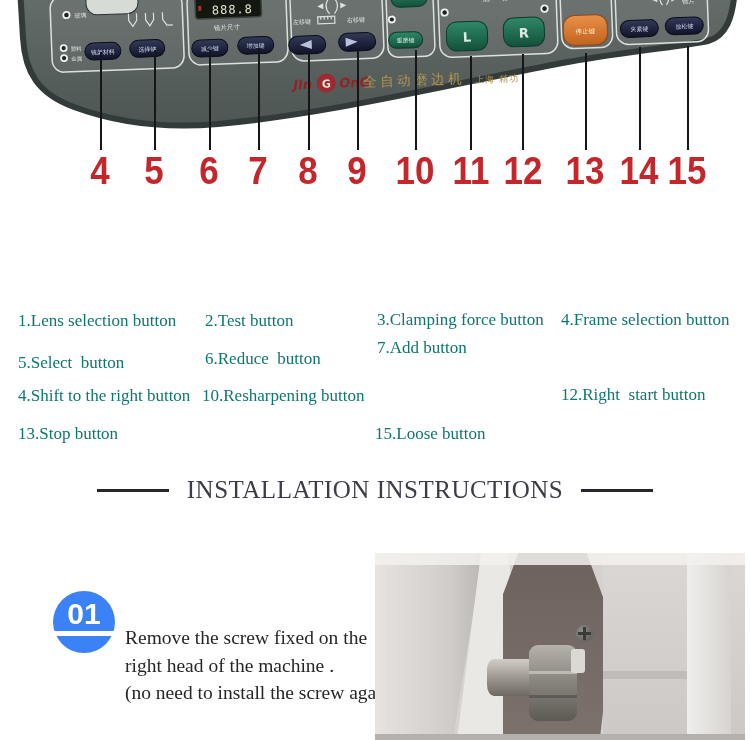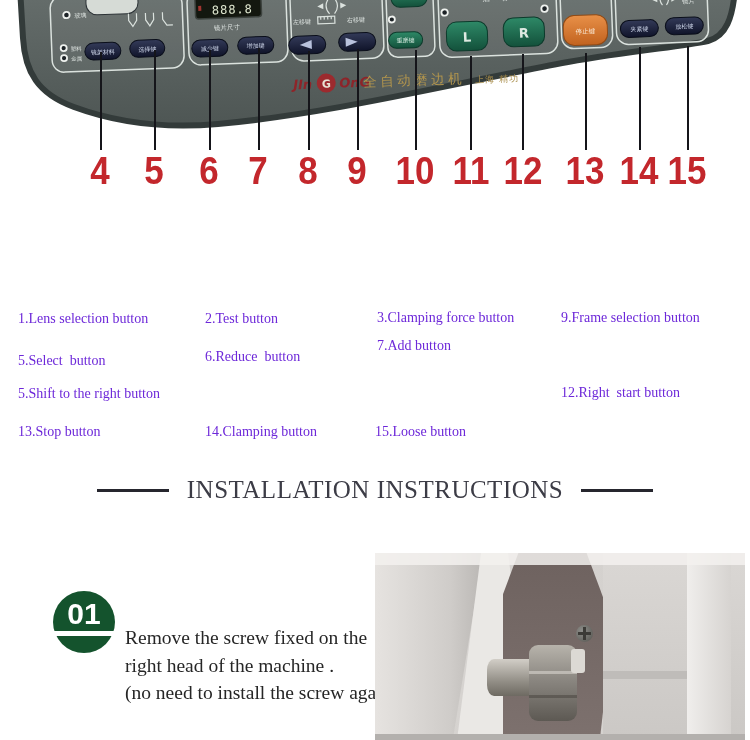--- a/index.html
+++ b/index.html
@@ -18,33 +18,33 @@
   .btn-txt-g{font-family:"DejaVu Sans",sans-serif;fill:#d9ece2;}
   .icon-stroke{stroke:#dbe2de;fill:none;stroke-width:1.2;}
   .icon-fill{fill:#dbe2de;}
 
   
   .callout-line{position:absolute;width:2px;background:#15151a;}
   .callout-num{position:absolute;transform:translateX(-50%) scaleX(.92);
       font:700 38px "Liberation Sans",sans-serif;color:#c3272c;line-height:1;}
 
   
-  .lg{position:absolute;font-family:"Liberation Serif",serif;font-size:14px;
-      color:#6d28d9;white-space:pre;line-height:1;}
+  .lg{position:absolute;font-family:"Liberation Serif",serif;font-size:17px;
+      color:#0f766e;white-space:pre;line-height:1;}
 
   
   #inst-header{position:absolute;left:0;top:476px;width:750px;display:flex;
       align-items:center;justify-content:center;gap:18px;}
   #inst-header .rule{width:72px;height:3px;background:#26262e;}
   #inst-header .ttl{font-family:"Liberation Serif",serif;font-size:25px;
       color:#3c3c46;letter-spacing:.5px;white-space:nowrap;}
 
   
   #step-badge{position:absolute;left:53px;top:591px;width:62px;height:62px;
-      border-radius:50%;background:#14532d;}
+      border-radius:50%;background:#3b82f6;}
   #step-badge .num{position:absolute;left:0;right:0;top:6px;text-align:center;
       font:700 30px "Liberation Sans",sans-serif;color:#ffffff;}
   #step-badge .gap{position:absolute;left:-3px;right:-3px;top:40px;height:5px;background:#ffffff;}
   .step-line{position:absolute;left:125px;font-family:"Liberation Serif",serif;
       font-size:19.5px;color:#262626;white-space:pre;line-height:1;}
 
   
   #photo{position:absolute;left:375px;top:553px;width:370px;height:187px;overflow:hidden;
       background:linear-gradient(105deg,#dedbd8 0%,#d3d0cd 40%,#d9d6d3 100%);}
   #photo .left-face{position:absolute;left:0;top:0;width:108px;height:100%;
@@ -219,28 +219,28 @@
   <span class="callout-num" style="left:415px;top:152px">10</span>
   <span class="callout-num" style="left:471px;top:152px">11</span>
   <span class="callout-num" style="left:523px;top:152px">12</span>
   <span class="callout-num" style="left:585px;top:152px">13</span>
   <span class="callout-num" style="left:639px;top:152px">14</span>
   <span class="callout-num" style="left:687px;top:152px">15</span>
 
   <span class="lg" style="left:18px;top:312px">1.Lens selection button</span>
   <span class="lg" style="left:205px;top:312px">2.Test button</span>
   <span class="lg" style="left:377px;top:311px">3.Clamping force button</span>
-  <span class="lg" style="left:561px;top:311px">9.Frame selection button</span>
+  <span class="lg" style="left:561px;top:311px">4.Frame selection button</span>
   <span class="lg" style="left:18px;top:354px">5.Select  button</span>
   <span class="lg" style="left:205px;top:350px">6.Reduce  button</span>
   <span class="lg" style="left:377px;top:339px">7.Add button</span>
-  <span class="lg" style="left:18px;top:387px">5.Shift to the right button</span>
+  <span class="lg" style="left:18px;top:387px">4.Shift to the right button</span>
+  <span class="lg" style="left:202px;top:387px">10.Resharpening button</span>
   <span class="lg" style="left:561px;top:386px">12.Right  start button</span>
   <span class="lg" style="left:18px;top:425px">13.Stop button</span>
-  <span class="lg" style="left:205px;top:425px">14.Clamping button</span>
   <span class="lg" style="left:375px;top:425px">15.Loose button</span>
 
   <div id="inst-header">
     <div class="rule"></div>
     <div class="ttl">INSTALLATION INSTRUCTIONS</div>
     <div class="rule"></div>
   </div>
 
   <div id="step-badge">
     <span class="num">01</span>

